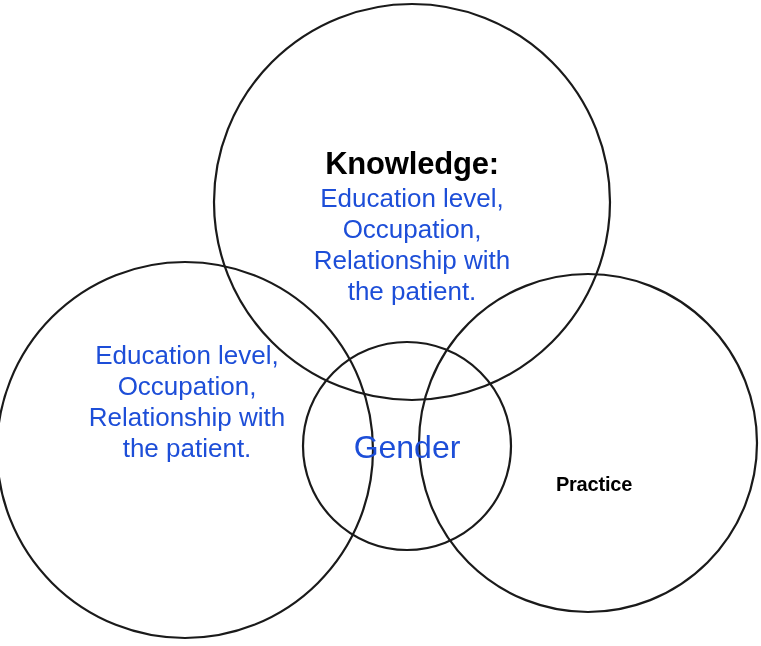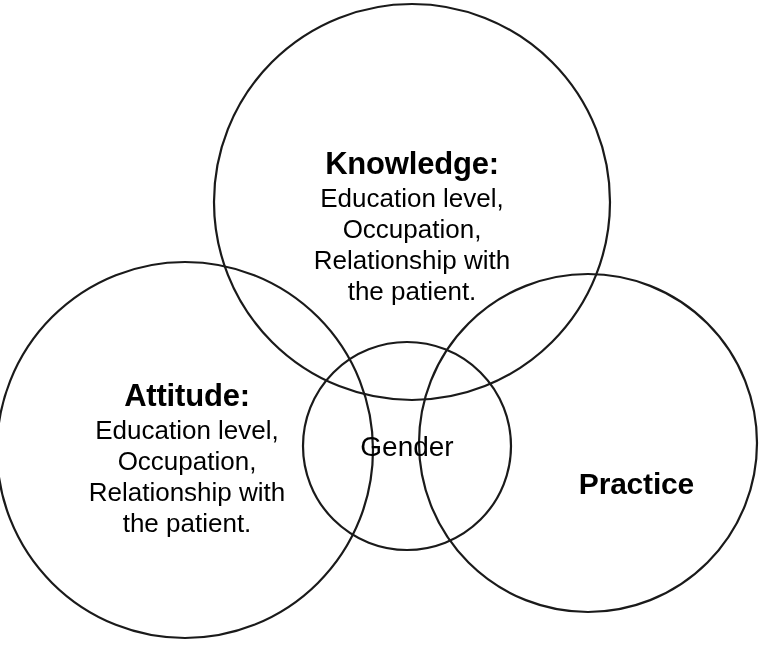--- a/index.html
+++ b/index.html
@@ -32,21 +32,21 @@
   .heading {
     font-weight: bold;
     color: #000000;
     font-size: 31px;
     line-height: 38px;
     letter-spacing: -0.2px;
     white-space: nowrap;
     margin-top: 37px;
   }
   .body-line {
-    color: #000000;
+    color: #1d4ed8;
     font-size: 26px;
     line-height: 31px;
     white-space: nowrap;
   }
   
   #knowledge-label {
     left: 262px;
     top: 108px;
     width: 300px;
   }
@@ -56,32 +56,31 @@
     top: 340px;
     width: 300px;
   }
   
   #practice-label {
     left: 494px;
     top: 429px;
     width: 200px;
   }
   #practice-label .heading {
-    font-size: 30px;
+    font-size: 20px;
     line-height: 36px;
-    text-align: right;
   }
   
   #gender-label {
     left: 307px;
     top: 430px;
     width: 200px;
   }
   #gender-label .body-line {
-    font-size: 28px;
+    font-size: 32px;
     line-height: 34px;
   }
 </style>
 </head>
 <body>
 
 <div id="canvas">
 
   <svg id="venn-svg" viewBox="0 0 761 646">
     <circle cx="412" cy="202" r="198" fill="none" stroke="#1a1a1a" stroke-width="2.2"></circle>
@@ -92,21 +91,20 @@
 
   <div class="label-block" id="knowledge-label">
     <div class="heading">Knowledge:</div>
     <div class="body-line">Education level,</div>
     <div class="body-line">Occupation,</div>
     <div class="body-line">Relationship with</div>
     <div class="body-line">the patient.</div>
   </div>
 
   <div class="label-block" id="attitude-label">
-    <div class="heading">Attitude:</div>
     <div class="body-line">Education level,</div>
     <div class="body-line">Occupation,</div>
     <div class="body-line">Relationship with</div>
     <div class="body-line">the patient.</div>
   </div>
 
   <div class="label-block" id="practice-label">
     <div class="heading">Practice</div>
   </div>
 

